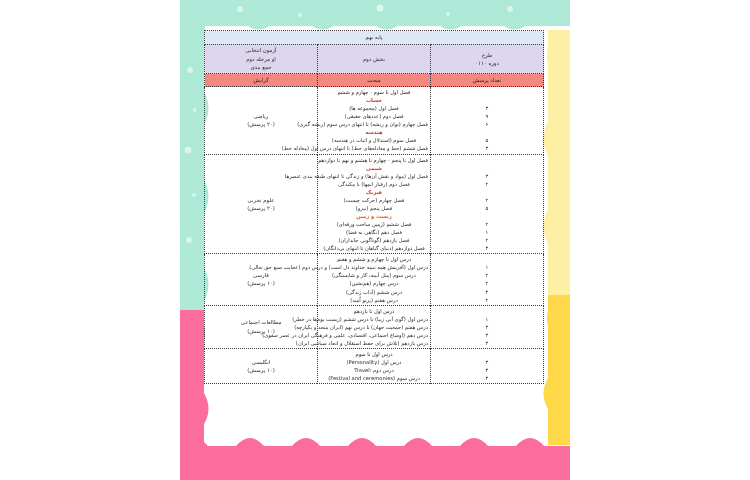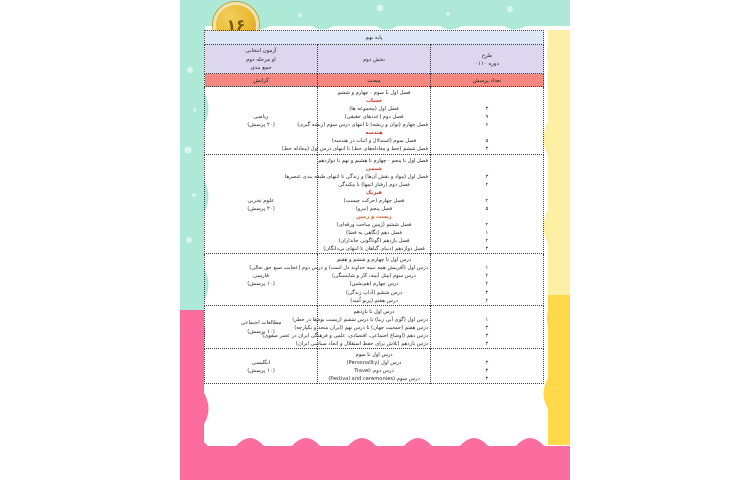--- a/index.html
+++ b/index.html
@@ -110,23 +110,20 @@
       <path d="M16,0 Q0,22 12,44 Q24,66 10,88 Q-4,110 12,132 Q26,154 10,176 Q-4,198 12,220 Q26,242 10,264 Q4,270 12,270 L16,270 Z" fill="#fdf0a4"></path>
     </svg>
   </div>
 
   <div class="band" id="band-rightlow">
     <svg class="wave" viewBox="0 0 16 150" preserveAspectRatio="none">
       <path d="M16,0 Q0,20 12,40 Q24,60 10,80 Q-4,100 12,120 Q26,140 10,150 L16,150 Z" fill="#ffd94a"></path>
     </svg>
   </div>
 
-  <div id="badge">
-    <span>۱۶</span>
-  </div>
 
   <table id="tbl">
     <tbody id="tbody">
         <tr>
           <td class="grade-head" colspan="3">پایه نهم</td>
         </tr>
         <tr>
           <td class="col-head c-num">
             <div>طرح</div>
             <div>دوره ۰۱۱۰</div>

